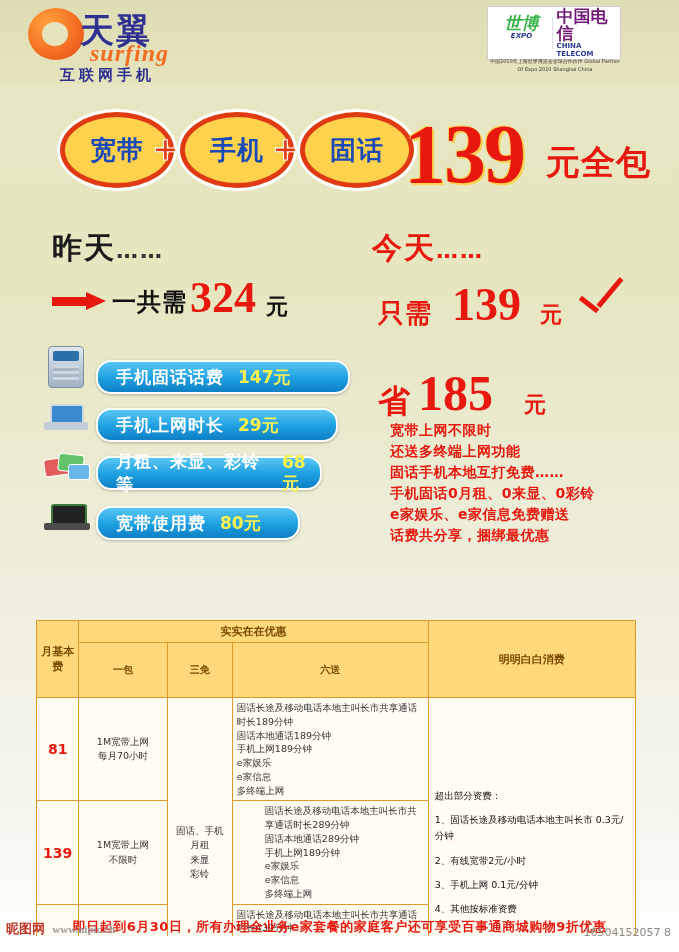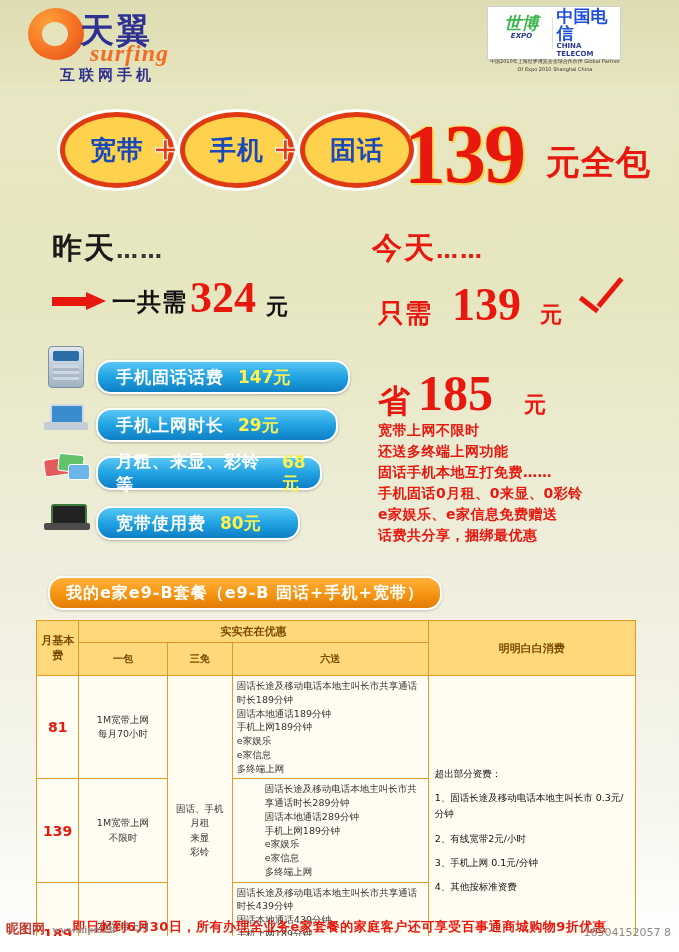--- a/index.html
+++ b/index.html
@@ -41,21 +41,21 @@
   }
   .expo-box{
     position:absolute;right:58px;top:6px;width:132px;height:52px;background:#ffffff;
     border:1px solid #cfcfcf;display:flex;align-items:center;justify-content:center;gap:4px;
   }
   .expo-left{width:52px;height:36px;display:flex;flex-direction:column;align-items:center;font-style:italic;}
   .expo-glyph{font-size:17px;color:#39b54a;font-weight:bold;line-height:1;}
   .expo-word{font-size:7px;color:#2b3990;font-weight:bold;}
   .expo-div{width:1px;height:32px;background:#ddd;}
   .expo-right{width:56px;height:36px;display:flex;flex-direction:column;align-items:center;justify-content:center;}
-  .ct-mark{font-size:17px;color:#1d4ed8;font-weight:bold;line-height:1;}
+  .ct-mark{font-size:17px;color:#701a75;font-weight:bold;line-height:1;}
   .ct-word{font-size:7px;color:#2b3990;font-weight:bold;}
   .expo-caption{
     position:absolute;right:58px;top:58px;width:132px;text-align:center;font-size:5px;color:#333;line-height:1.5;
   }
 
   
   .headline{position:absolute;left:0;top:112px;width:679px;height:80px;}
   .bub{
     position:absolute;top:0;width:104px;height:66px;border-radius:50%;
     background:#ffd24d;border:5px solid #e03a12;
@@ -135,37 +135,37 @@
   .jintian .dots{font-size:22px;color:#e8180f;}
   .zhixu{position:absolute;left:378px;top:296px;font-size:26px;font-weight:bold;color:#e8180f;letter-spacing:1px;}
   .n139{position:absolute;left:452px;top:278px;font-size:46px;font-weight:bold;color:#e8180f;font-family:"Liberation Serif",serif;}
   .u139{position:absolute;left:540px;top:300px;font-size:22px;font-weight:bold;color:#e8180f;}
   .check{position:absolute;left:578px;top:284px;width:48px;height:40px;}
   .check .s1{position:absolute;left:0;top:18px;width:22px;height:5px;background:#e8180f;transform:rotate(38deg);}
   .check .s2{position:absolute;left:14px;top:6px;width:36px;height:5px;background:#e8180f;transform:rotate(-50deg);}
   .sheng{position:absolute;left:378px;top:380px;font-size:32px;font-weight:bold;color:#e8180f;}
   .n185{position:absolute;left:418px;top:364px;font-size:50px;font-weight:bold;color:#e8180f;font-family:"Liberation Serif",serif;}
   .u185{position:absolute;left:524px;top:390px;font-size:22px;font-weight:bold;color:#e8180f;}
-  .bullets{position:absolute;left:378px;top:420px;width:290px;}
+  .bullets{position:absolute;left:390px;top:420px;width:290px;}
   .bullets div{font-size:14px;font-weight:bold;color:#e8180f;line-height:21px;letter-spacing:.5px;}
 
   
   .pkg-banner{
     position:absolute;left:48px;top:576px;width:390px;height:30px;border-radius:15px;
     background:linear-gradient(180deg,#ffb03a 0%,#f4920f 60%,#e07c06 100%);
     border:2px solid #ffffff;box-shadow:0 1px 3px rgba(0,0,0,.2);
     display:flex;align-items:center;
   }
   .pkg-banner span{margin-left:16px;color:#ffffff;font-size:16px;font-weight:bold;letter-spacing:1px;}
 
   
   .tbl{position:absolute;left:36px;top:620px;width:600px;border:1px solid #e09a2a;border-collapse:collapse;background:#fffdf2;}
   .tbl td,.tbl th{border:1px solid #e09a2a;vertical-align:middle;}
   .th-head{background:#ffd97a;color:#7a4a00;font-size:11px;font-weight:bold;text-align:center;padding:3px 2px;}
-  .th-head2{background:#ffd97a;color:#7a4a00;font-size:10px;font-weight:bold;text-align:center;padding:9px 1px;}
+  .th-head2{background:#ffd97a;color:#7a4a00;font-size:10px;font-weight:bold;text-align:center;padding:20px 1px;}
   .price-cell{text-align:center;color:#e8180f;font-size:14px;font-weight:bold;width:32px;}
   .cell{font-size:9.5px;color:#333;padding:3px 4px;line-height:1.45;}
   .cell-c{font-size:9.5px;color:#333;padding:3px 4px;line-height:1.5;text-align:center;}
   .cell-b{font-size:9.5px;color:#111;padding:4px 6px;line-height:1.7;}
   .col-right{width:168px;vertical-align:top;}
 
   
   .footer{
     position:absolute;left:0;top:918px;width:679px;height:18px;
     text-align:center;font-size:13px;font-weight:bold;color:#e8180f;letter-spacing:.5px;
@@ -291,23 +291,20 @@
 
   <div class="bullets">
     <div>宽带上网不限时</div>
     <div>还送多终端上网功能</div>
     <div>固话手机本地互打免费……</div>
     <div>手机固话0月租、0来显、0彩铃</div>
     <div>e家娱乐、e家信息免费赠送</div>
     <div>话费共分享，捆绑最优惠</div>
   </div>
 
-  <div class="pkg-banner">
-    <span>我的e家e9-B套餐（e9-B 固话+手机+宽带）</span>
-  </div>
 
   <table class="tbl" cellspacing="0">
     <tbody>
         <tr>
       <td class="th-head" rowspan="2" style="width:32px;">月基本费</td>
       <td class="th-head" colspan="3">实实在在优惠</td>
       <td class="th-head col-right" rowspan="2">明明白白消费</td>
     </tr>
     <tr>
       <td class="th-head2" style="width:74px;">一包</td>

